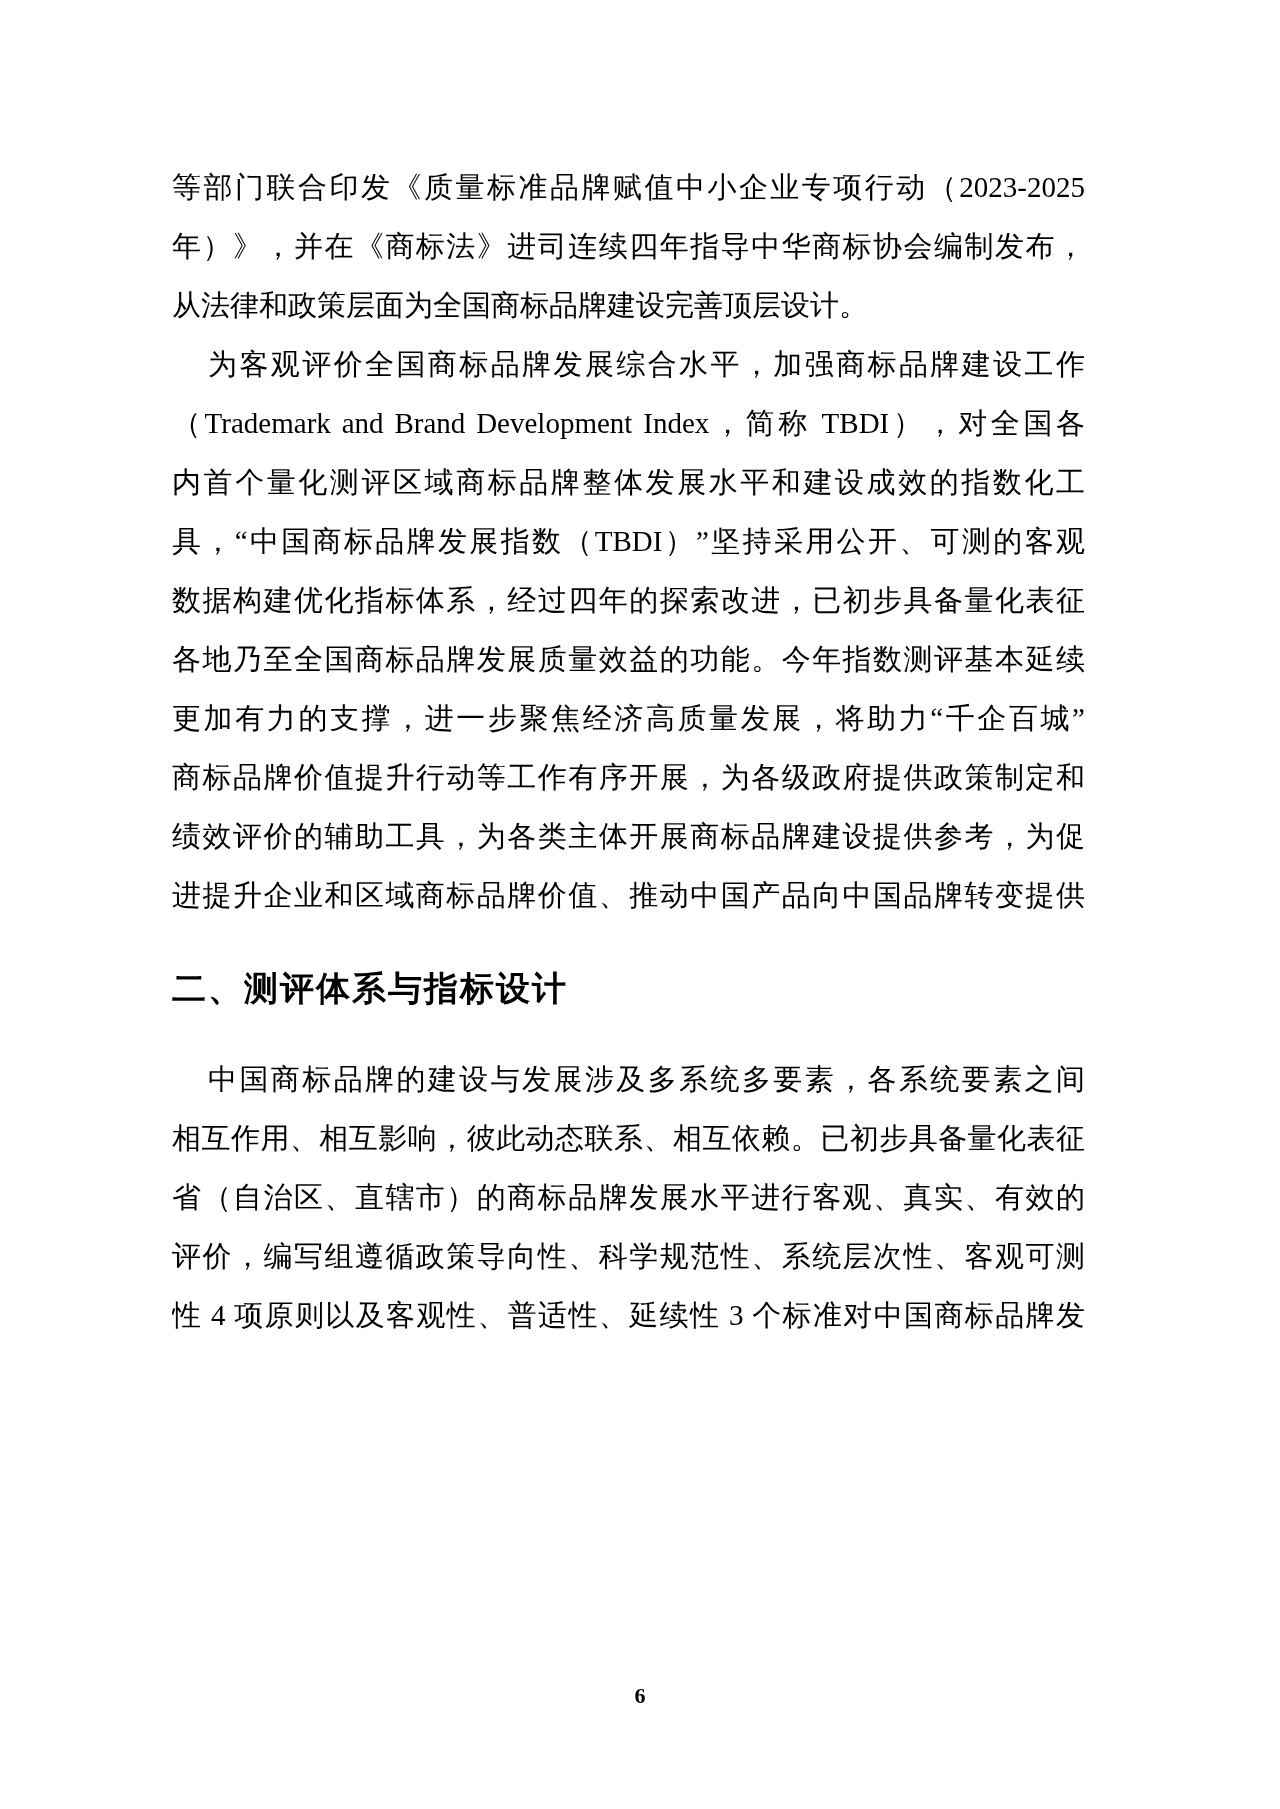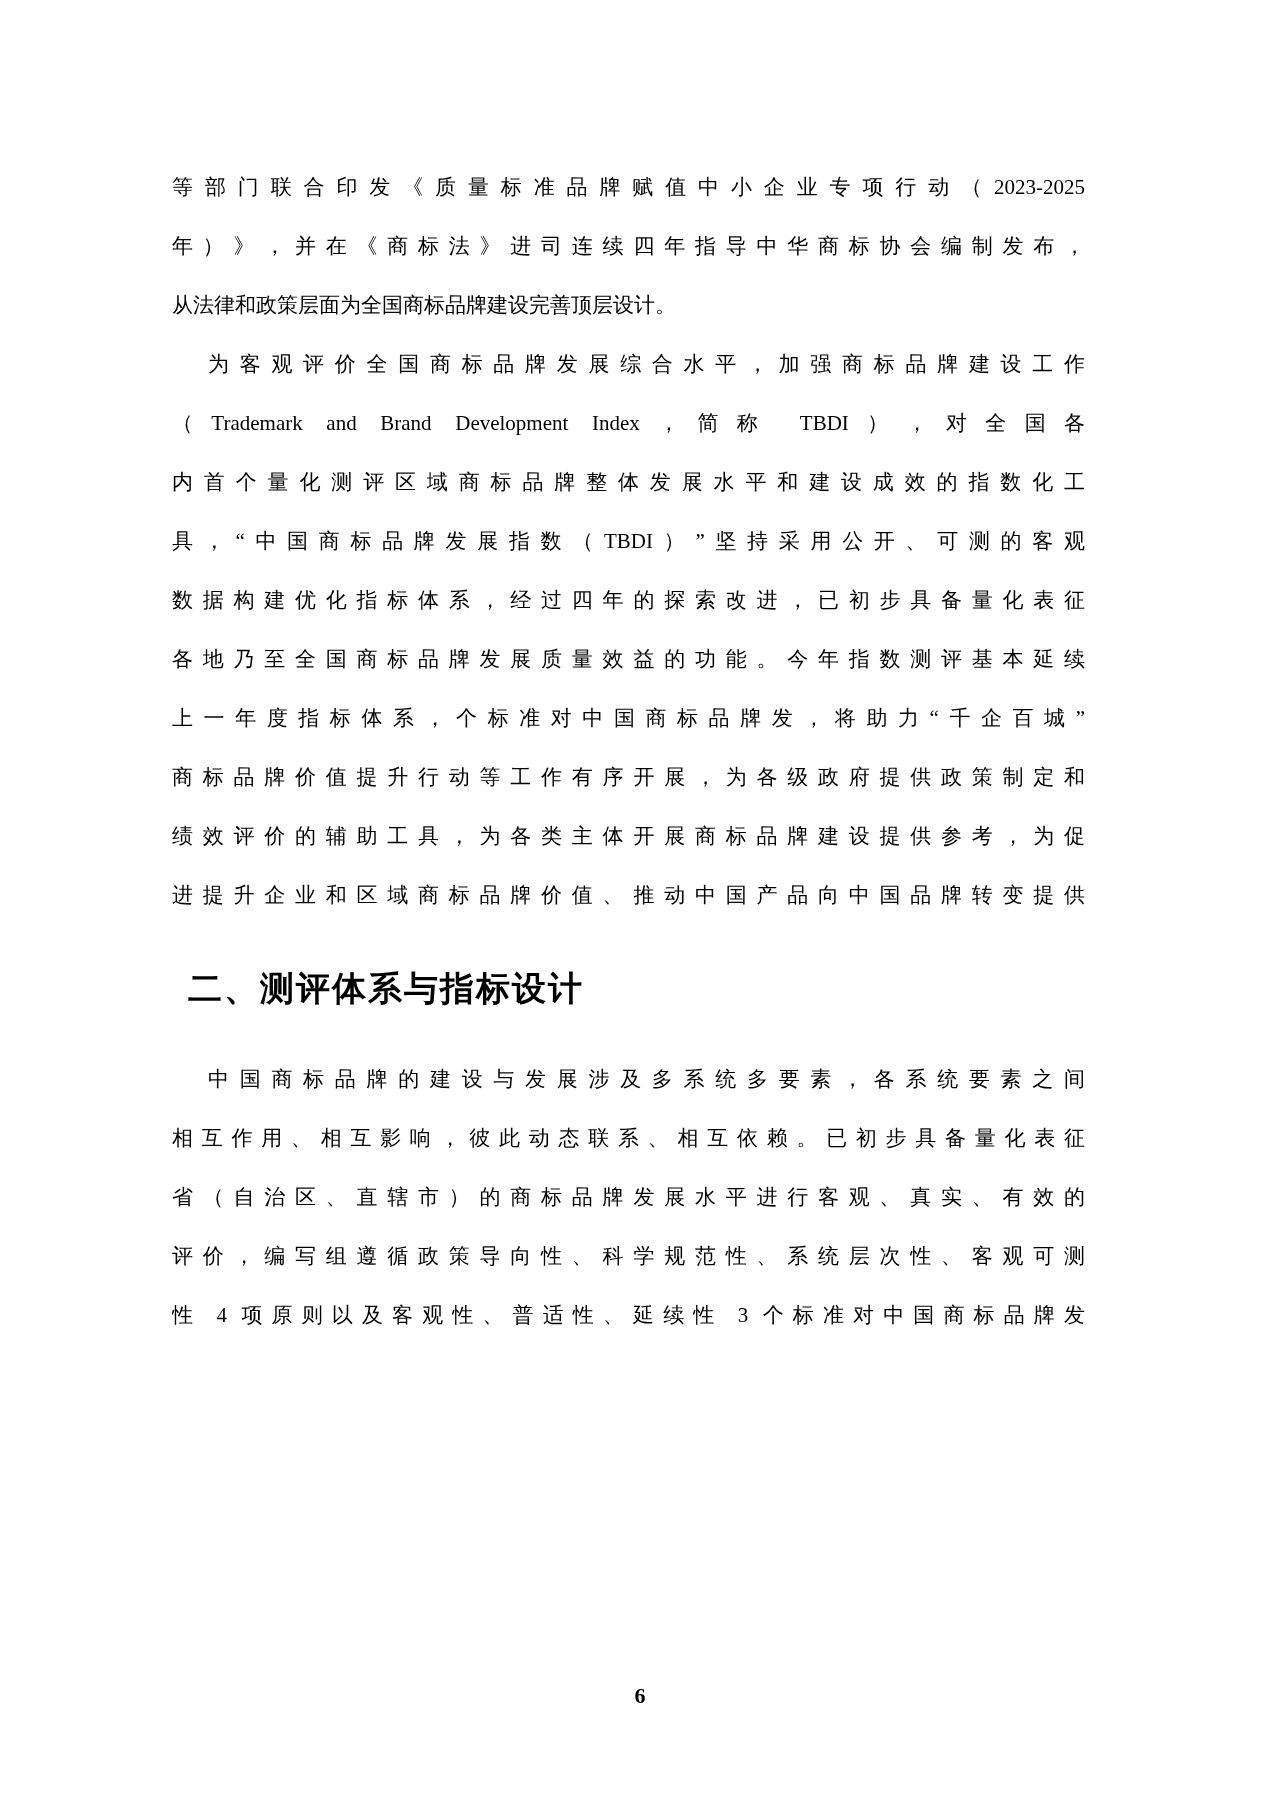--- a/index.html
+++ b/index.html
@@ -20,41 +20,41 @@
     position: absolute;
     left: 172px;
     top: 158px;
     width: 913px;
   }
   .paragraph {
     margin: 0;
     padding: 0;
   }
   .line {
-    font-size: 21px;
+    font-size: 29px;
     line-height: 59px;
     height: 59px;
     text-align: justify;
     text-align-last: justify;
     text-justify: inter-character;
     overflow: hidden;
   }
   .line.last {
     text-align-last: left;
   }
   .line.indent {
     text-indent: 36px;
   }
   .heading {
     font-family: "Liberation Sans", "DejaVu Sans", sans-serif;
     font-weight: 700;
     font-size: 34px;
     line-height: 46px;
     letter-spacing: 2px;
-    margin: 40px 0 39px 16px;
+    margin: 40px 0 39px 0;
     color: #000000;
   }
   .page-number {
     position: absolute;
     left: 0;
     top: 1683px;
     width: 100%;
     text-align: center;
     font-family: "Liberation Serif", "DejaVu Serif", serif;
     font-weight: 700;
@@ -73,21 +73,21 @@
         <div class="line">年）》，并在《商标法》进司连续四年指导中华商标协会编制发布，</div>
         <div class="line last">从法律和政策层面为全国商标品牌建设完善顶层设计。</div>
       </div>
       <div class="paragraph">
         <div class="line indent">为客观评价全国商标品牌发展综合水平，加强商标品牌建设工作</div>
         <div class="line">（Trademark and Brand Development Index，简称 TBDI），对全国各</div>
         <div class="line">内首个量化测评区域商标品牌整体发展水平和建设成效的指数化工</div>
         <div class="line">具，“中国商标品牌发展指数（TBDI）”坚持采用公开、可测的客观</div>
         <div class="line">数据构建优化指标体系，经过四年的探索改进，已初步具备量化表征</div>
         <div class="line">各地乃至全国商标品牌发展质量效益的功能。今年指数测评基本延续</div>
-        <div class="line">上一年度指标体系，个标准对中国商标品牌发，将助力“千企百城”</div>
+        <div class="line">更加有力的支撑，进一步聚焦经济高质量发展，将助力“千企百城”</div>
         <div class="line">商标品牌价值提升行动等工作有序开展，为各级政府提供政策制定和</div>
         <div class="line">绩效评价的辅助工具，为各类主体开展商标品牌建设提供参考，为促</div>
         <div class="line">进提升企业和区域商标品牌价值、推动中国产品向中国品牌转变提供</div>
       </div>
       <div class="heading">二、测评体系与指标设计</div>
       <div class="paragraph">
         <div class="line indent">中国商标品牌的建设与发展涉及多系统多要素，各系统要素之间</div>
         <div class="line">相互作用、相互影响，彼此动态联系、相互依赖。已初步具备量化表征</div>
         <div class="line">省（自治区、直辖市）的商标品牌发展水平进行客观、真实、有效的</div>
         <div class="line">评价，编写组遵循政策导向性、科学规范性、系统层次性、客观可测</div>

